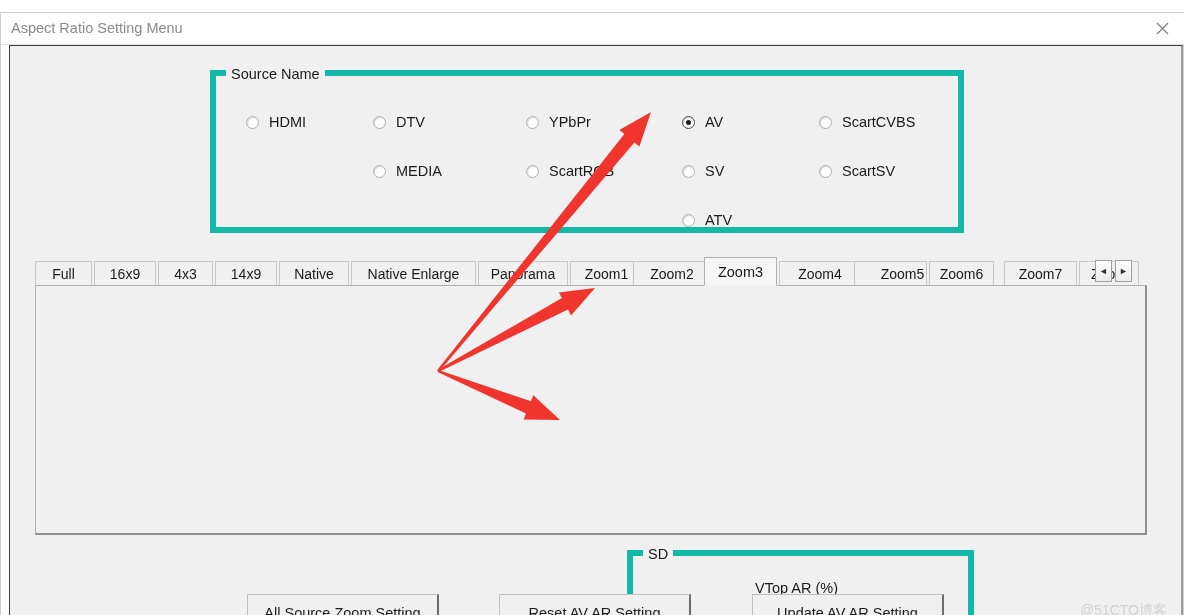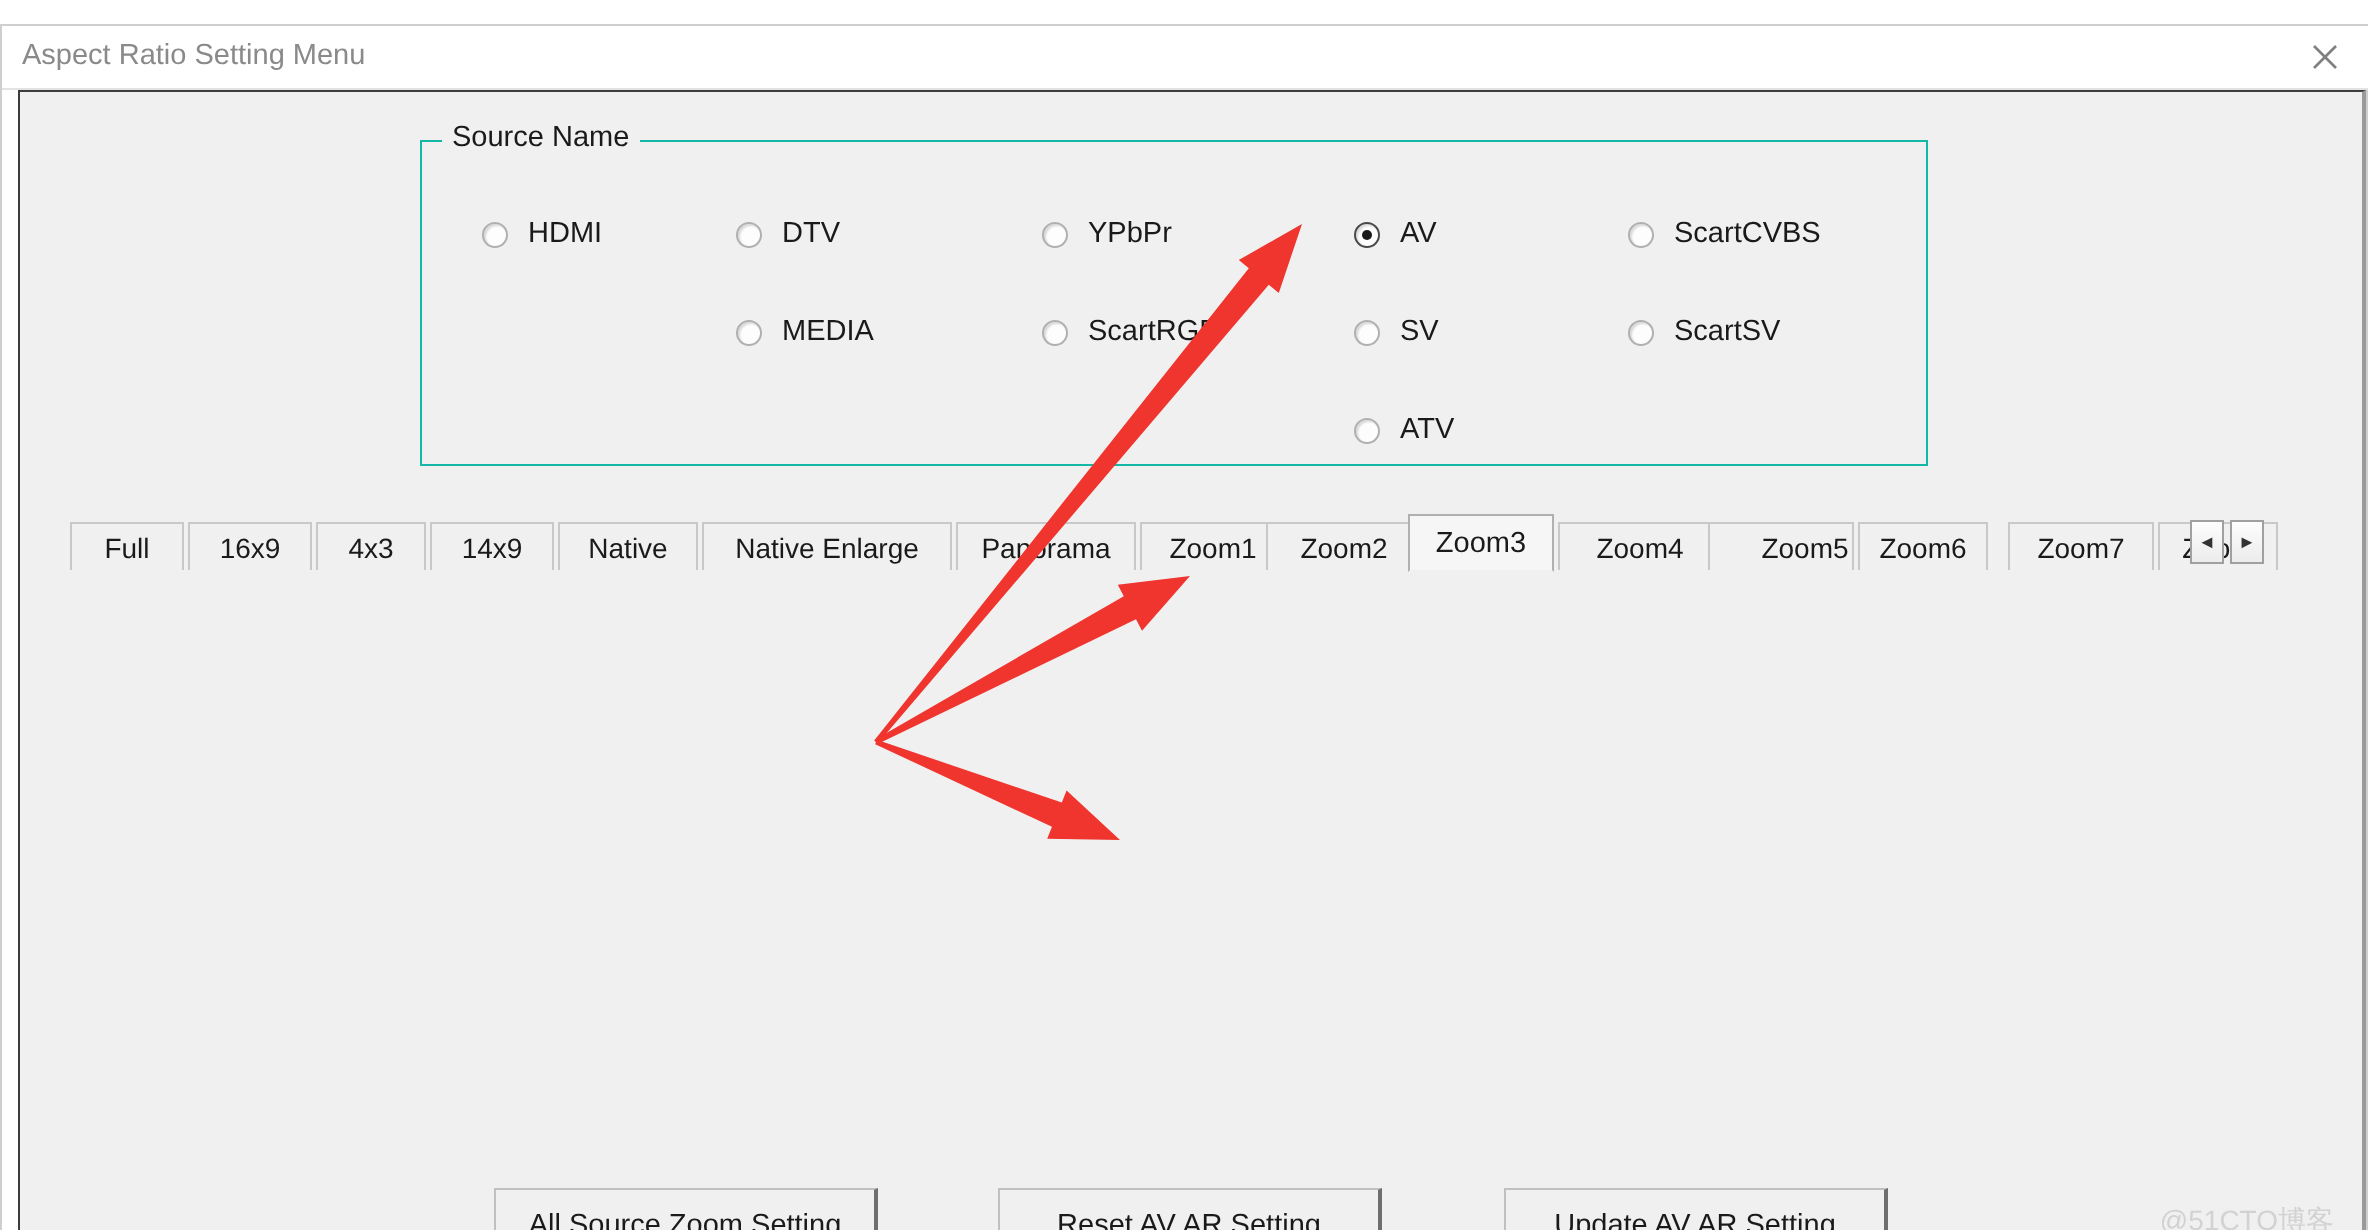--- a/index.html
+++ b/index.html
@@ -100,21 +100,21 @@
     background: #f0f0f0;
     border: 1px solid #3c3c3c;
     border-right: 2px solid #9a9a9a;
     border-bottom: 2px solid #9a9a9a;
   }
 
   
   .groupbox {
     position: absolute;
     box-sizing: border-box;
-    border: 1px solid #14b8a6;
+    border: 6px solid #14b8a6;
   }
   .groupbox > .gb-legend {
     position: absolute;
     top: -10px;
     left: 10px;
     background: #f0f0f0;
     padding: 0 5px;
     font-size: 14.5px;
     color: #1a1a1a;
     white-space: nowrap;
@@ -416,20 +416,36 @@
             </div>
           </div>
         <div class="tab-scroll" id="tab-scroll-left" style="left:1060px;">
           <span class="tri">◄</span>
         </div>
         <div class="tab-scroll" id="tab-scroll-right" style="left:1080px;">
           <span class="tri">►</span>
         </div>
       </div>
 
+      <div class="tabpanel">
+
+        <div class="groupbox" id="sd-group">
+          <span class="gb-legend">SD</span>
+          <div id="sd-fields">
+              <div class="field" style="left: 122px; top: 24px;"><span class="field-label">VTop AR (%)</span><input class="field-input" type="text" value="2.5" style="margin-left: 0px;"></div>
+              <div class="field" style="left: 11px; top: 72px;">
+                <span class="field-label">HLeft AR (%)</span>
+              </div>
+              <div class="field" style="left: 241px; top: 72px;">
+                <span class="field-label">HRight AR (%)</span>
+              </div>
+            </div>
+        </div>
+
+      </div>
 
       <div id="bottom-buttons">
           <div class="btn" style="left: 237px; top: 548px; width: 192px;">
             <span>All Source Zoom Setting</span>
           </div>
           <div class="btn" style="left: 489px; top: 548px; width: 192px;">
             <span>Reset AV AR Setting</span>
           </div>
           <div class="btn" style="left: 742px; top: 548px; width: 192px;">
             <span>Update AV AR Setting</span>

